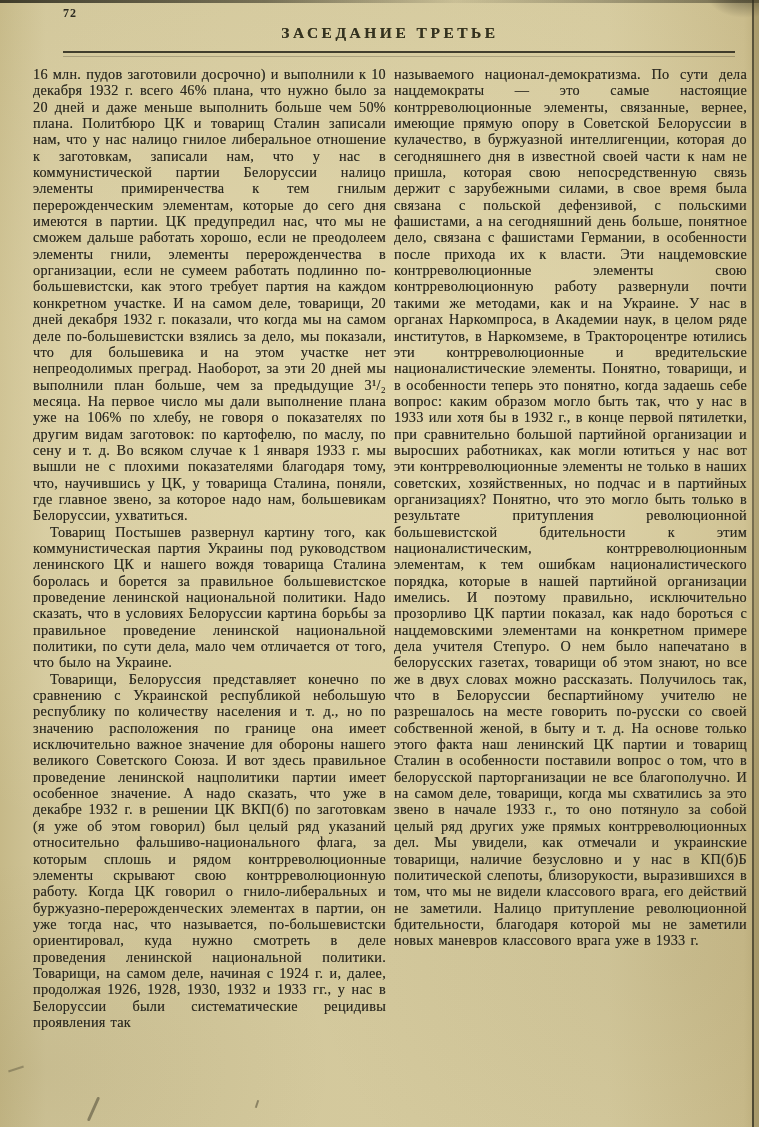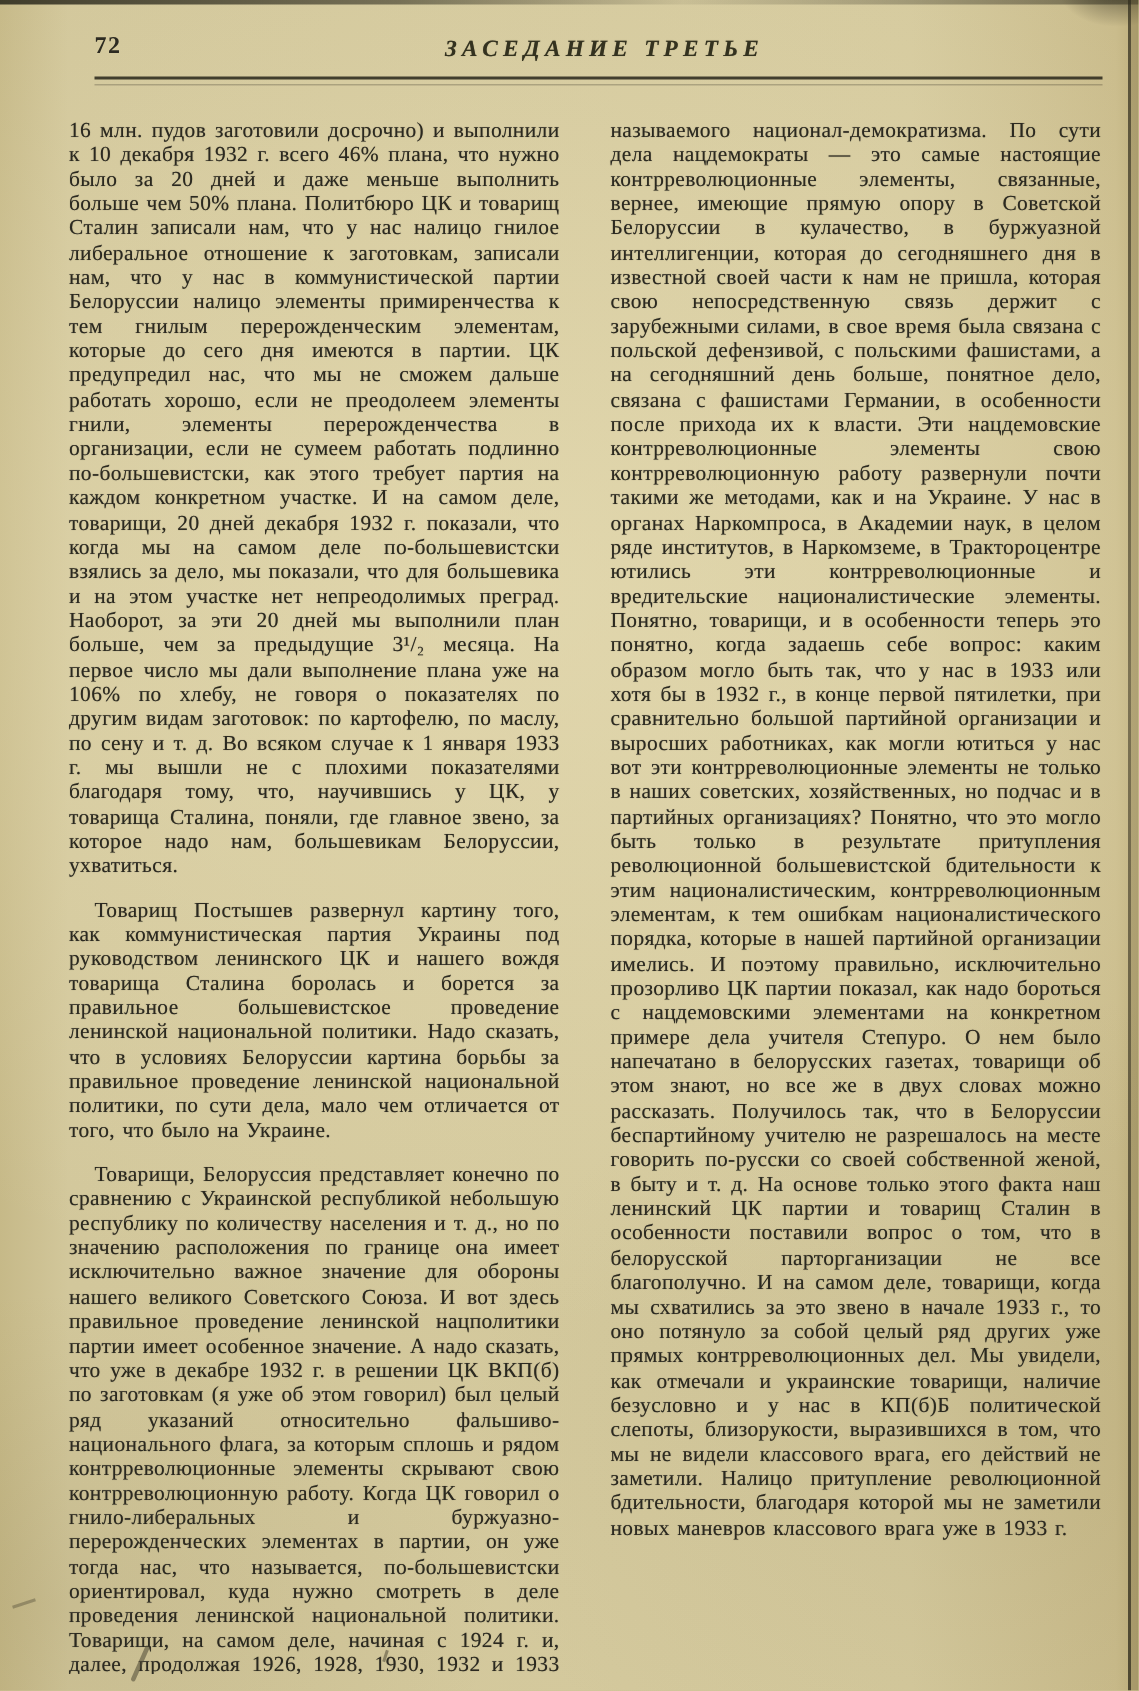--- a/index.html
+++ b/index.html
@@ -29,35 +29,35 @@
   .edge-right-shade{position:absolute;top:0;right:0;width:5px;height:100%;background:rgba(108,96,56,.25);}
   .pencil-mark-1{position:absolute;left:92px;top:1096px;width:3px;height:26px;border-radius:3px;
     background:rgba(78,72,52,.55);transform:rotate(24deg);}
   .pencil-mark-2{position:absolute;left:256px;top:1100px;width:2px;height:8px;
     background:rgba(70,64,46,.5);transform:rotate(18deg);}
   .pencil-mark-3{position:absolute;left:8px;top:1068px;width:16px;height:2px;
     background:rgba(78,72,52,.4);transform:rotate(-18deg);}
 
   
   .header{position:absolute;top:0;left:0;width:100%;}
-  .page-number{position:absolute;left:63px;top:22px;font-size:16px;font-weight:bold;
+  .page-number{position:absolute;left:63px;top:6px;font-size:12px;font-weight:bold;
     letter-spacing:1px;color:#2d2b22;font-family:Liberation Serif, serif;}
-  .running-title{position:absolute;left:46px;width:714px;top:24px;text-align:center;
-    font-size:15.5px;font-style:italic;font-weight:bold;letter-spacing:3.5px;color:#34321f;
+  .running-title{position:absolute;left:33px;width:714px;top:24px;text-align:center;
+    font-size:15.5px;font-weight:bold;letter-spacing:3.5px;color:#34321f;
     text-shadow:0 0 .5px rgba(45,43,30,.6);}
   .header-rule{position:absolute;left:63px;top:51px;width:672px;height:3px;
     border-top:2px solid rgba(40,38,26,.85);
     border-bottom:1px solid rgba(40,38,26,.25);}
 
   
   .text-block{position:absolute;left:33px;top:66px;width:714px;height:1050px;
     display:flex;gap:8px;overflow:hidden;}
   .col{width:353px;height:100%;overflow:hidden;}
   .col p{
-    margin:13px;text-align:justify;
+    margin:0;text-align:justify;
     font-size:14.3px;line-height:16.35px;
     letter-spacing:.25px;word-spacing:1.1px;
     color:#2b2920;
     text-shadow:0 0 .6px rgba(43,41,32,.55);
   }
   .col p.indent{text-indent:17px;}
 </style>
 </head>
 <body>
 

